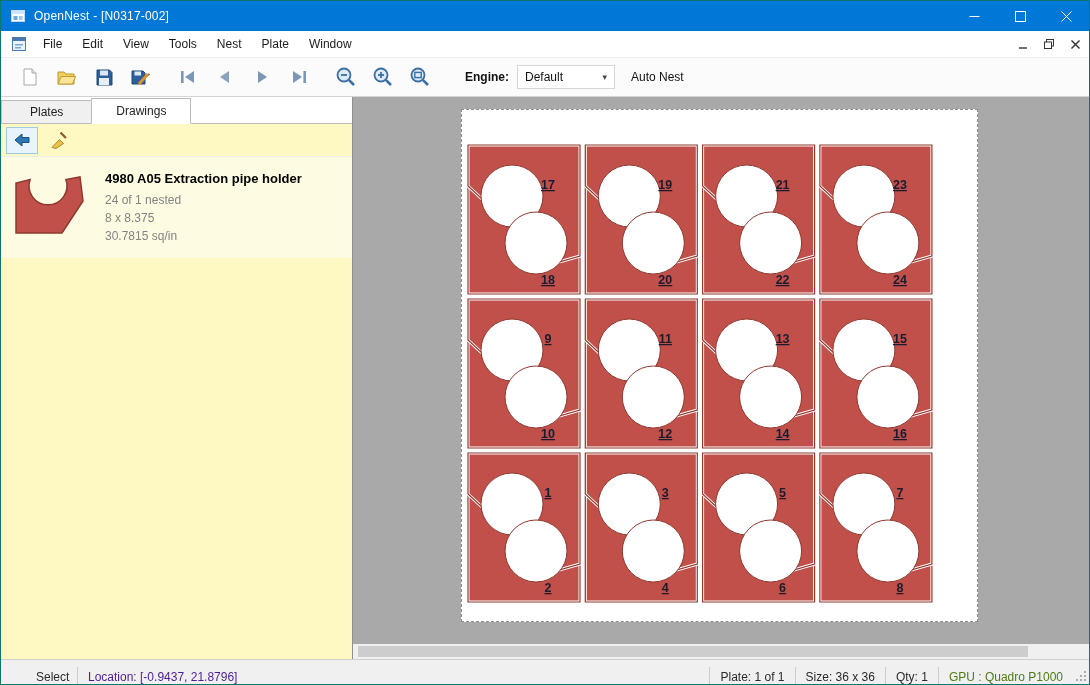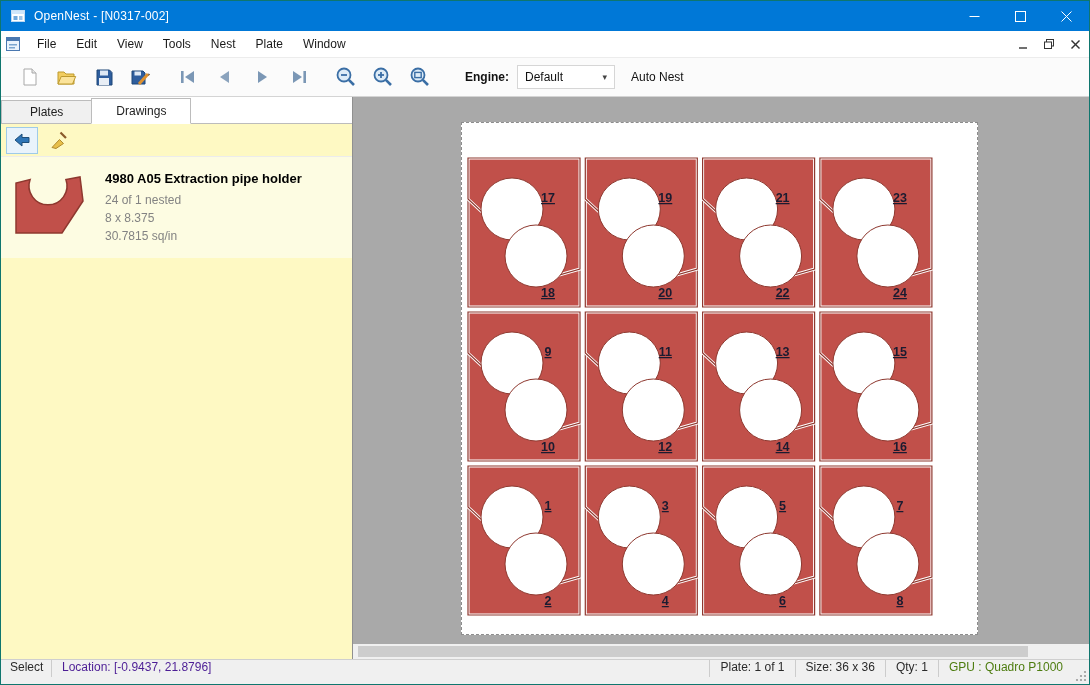--- a/index.html
+++ b/index.html
@@ -9,21 +9,21 @@
     width:1090px;height:685px;border:1px solid #0f766e;background:#fff;
     display:flex;flex-direction:column;position:relative;overflow:hidden;
   }
   
   .titlebar{height:30px;background:#0078d7;color:#fff;display:flex;align-items:center;flex:0 0 auto;}
   .titlebar .app-icon{margin:0 8px 0 9px;display:flex;}
   .title-text{font-size:12px;letter-spacing:.2px;}
   .caption-buttons{margin-left:auto;display:flex;height:100%;}
   .cap-btn{width:46px;height:100%;display:flex;align-items:center;justify-content:center;}
   
-  .menubar{height:26px;background:#fff;display:flex;align-items:center;font-size:12px;color:#1a1a1a;flex:0 0 auto;}
+  .menubar{height:26px;background:#fff;display:flex;align-items:center;font-size:12px;color:#1a1a1a;padding-left:6px;flex:0 0 auto;}
   .mdi-doc-icon{display:flex;margin:0 6px 0 4px;}
   .menu-item{padding:5px 10px;cursor:default;}
   .mdi-controls{margin-left:auto;display:flex;align-items:center;padding-right:5px;gap:8px;}
   .mdi-btn{width:18px;height:18px;display:flex;align-items:center;justify-content:center;}
   
   .toolbar{height:40px;background:#fbfbfb;border-top:1px solid #ececec;border-bottom:1px solid #d4d4d4;display:flex;align-items:center;padding-left:10px;flex:0 0 auto;}
   .tb-btn{width:37px;height:34px;display:flex;align-items:center;justify-content:center;}
   .tb-sep{width:10px;height:26px;}
   .engine-label{font-weight:bold;font-size:12px;margin:0 8px 0 18px;color:#111;padding-left:9px;}
   .engine-combo{width:98px;height:24px;background:#fff;border:1px solid #d6d6d6;display:flex;align-items:center;justify-content:space-between;font-size:12px;padding:0 7px;color:#111;}
@@ -39,26 +39,26 @@
   .side-toolbar{height:33px;display:flex;align-items:center;gap:5px;padding:2px 5px;border-bottom:1px solid #ececec;}
   .side-btn{width:32px;height:27px;display:flex;align-items:center;justify-content:center;}
   .side-btn.boxed{border:1px solid #9ecae8;background:#e9f3fb;}
   .drawing-item{background:#fdfce2;display:flex;padding:12px 8px 13px 10px;gap:16px;min-height:94px;}
   .thumb{width:78px;height:68px;flex:0 0 auto;display:flex;align-items:center;justify-content:center;}
   .item-text{padding-top:2px;}
   .item-title{font-size:13px;font-weight:bold;color:#000;margin-bottom:5px;}
   .item-line{font-size:12px;color:#838383;line-height:18px;}
   
   .canvas{flex:1;background:#a9a9a9;position:relative;overflow:hidden;}
-  .plate{position:absolute;left:108px;top:25px;width:517px;height:513px;background:#fff;border:1px dashed #8d8d8d;}
+  .plate{position:absolute;left:108px;top:12px;width:517px;height:513px;background:#fff;border:1px dashed #8d8d8d;}
   .plate svg{display:block;}
   .hscroll{position:absolute;left:0;right:0;bottom:0;height:15px;background:#f0f0f0;}
   .hthumb{position:absolute;left:5px;top:2px;height:11px;width:91%;background:#cdcdcd;}
   
-  .statusbar{height:25px;background:#f0f0f0;border-top:1px solid #cfcfcf;display:flex;align-items:flex-start;font-size:12px;color:#2a2a2a;flex:0 0 auto;position:relative;}
+  .statusbar{height:25px;background:#f0f0f0;border-top:1px solid #cfcfcf;display:flex;align-items:flex-end;font-size:12px;color:#2a2a2a;flex:0 0 auto;position:relative;padding-left:26px;}
   .sb-cell{padding:0 10px;white-space:nowrap;}
   .sb-mode{width:50px;padding-left:9px;}
   .sb-div{width:1px;height:17px;background:#cccccc;}
   .sb-loc{color:#4c1d95;}
   .sb-spacer{flex:1;}
   .sb-grip{width:16px;height:100%;display:flex;align-items:flex-end;justify-content:flex-end;padding:2px;}
 </style>
 </head>
 <body>
 

